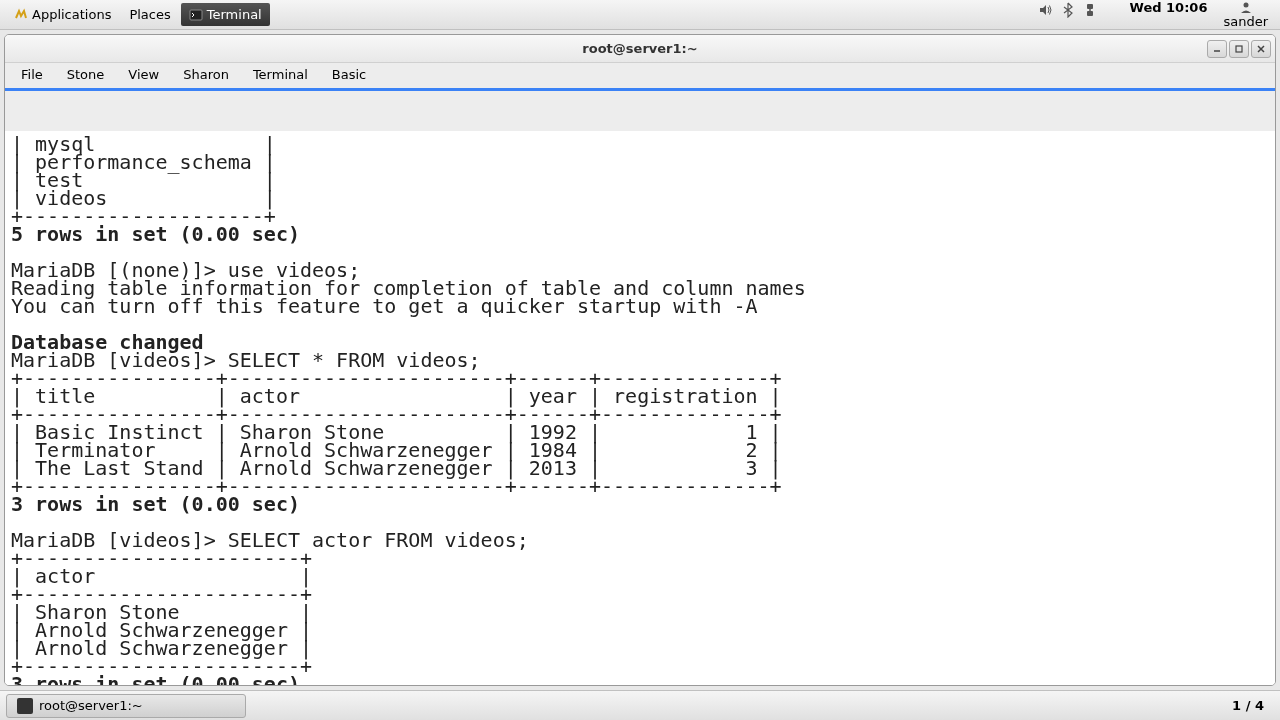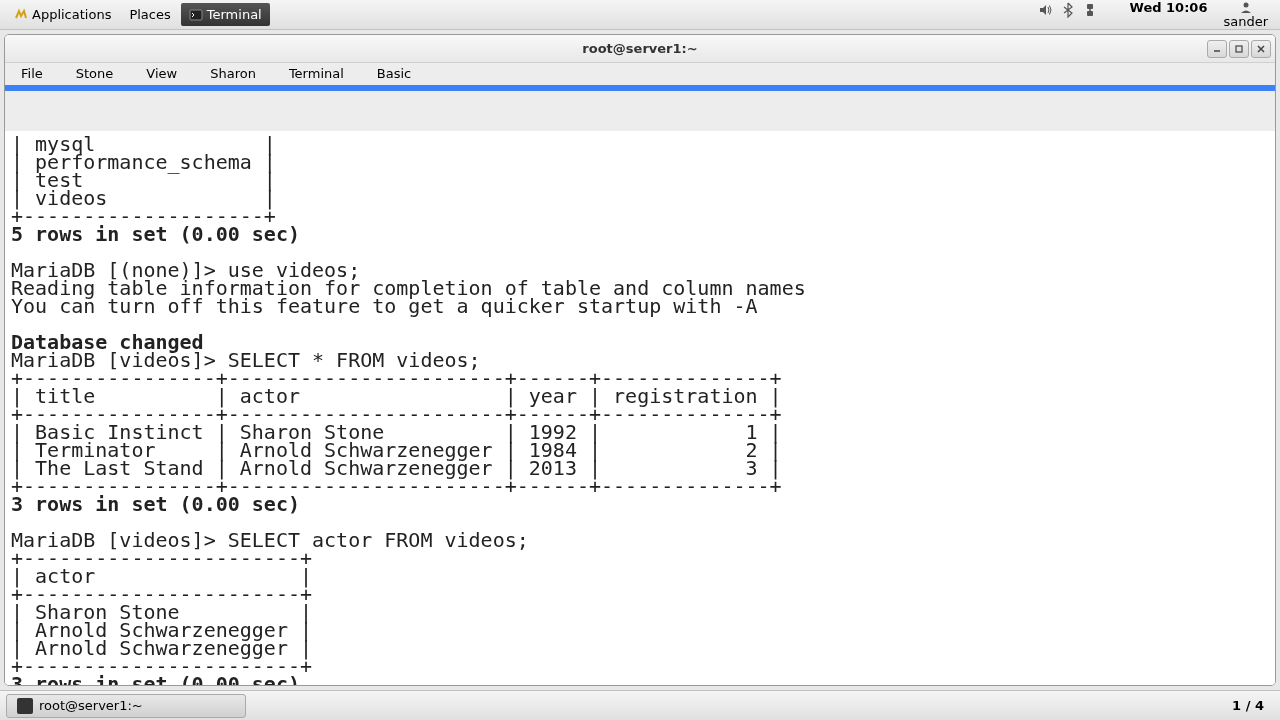--- a/index.html
+++ b/index.html
@@ -65,24 +65,24 @@
   background: linear-gradient(to bottom, #f0f0f0, #d8d8d8);
   border: 1px solid #aaa;
   border-radius: 3px;
   display: flex; align-items: center; justify-content: center;
   font-size: 10px; color: #444;
 }
 .menubar {
   height: 28px;
   background: #ededed;
   display: flex;
-  align-items: flex-end;
+  align-items: flex-start;
   padding: 0 6px;
-  gap: 13px;
-  border-bottom: 6px solid #3b82f6;
+  gap: 4px;
+  border-bottom: 3px solid #3b82f6;
 }
 .menu-item { padding: 4px 10px; cursor: pointer; }
 .terminal-body {
   flex: 1;
   background: #ffffff;
   padding: 4px 6px;
   font-family: "DejaVu Sans Mono", "Liberation Mono", monospace;
   font-size: 20px;
   line-height: 18px;
   color: #222;

